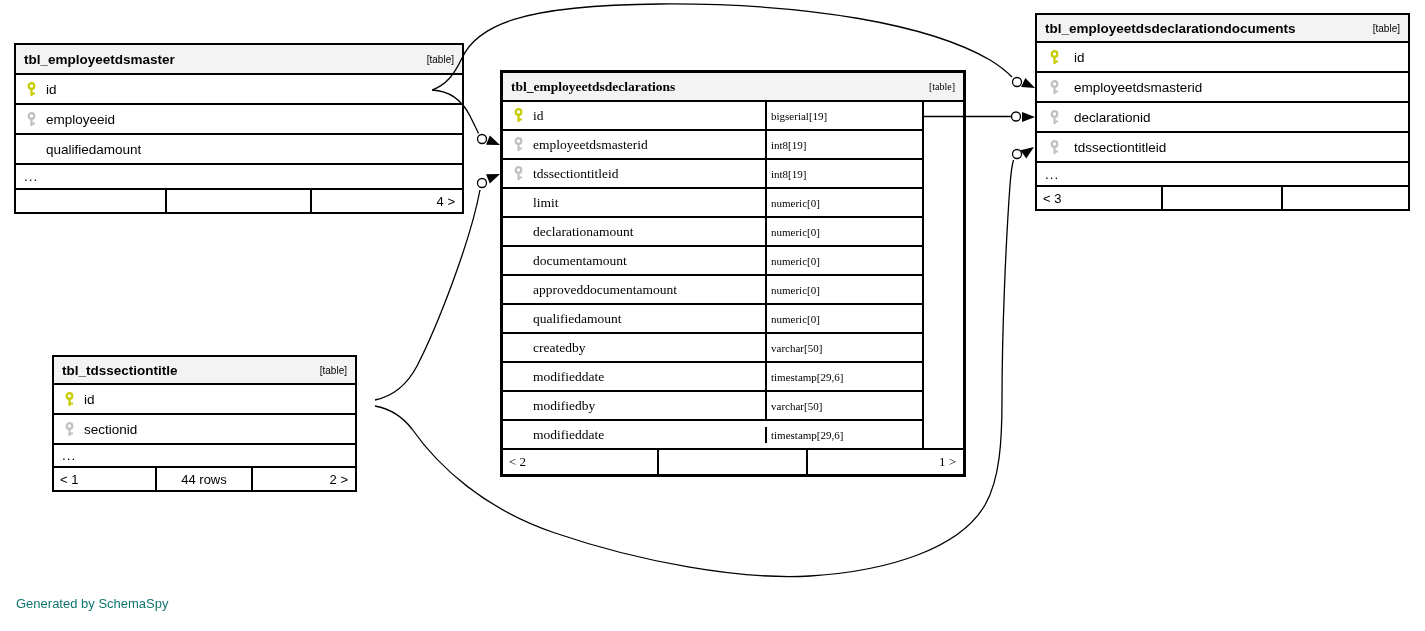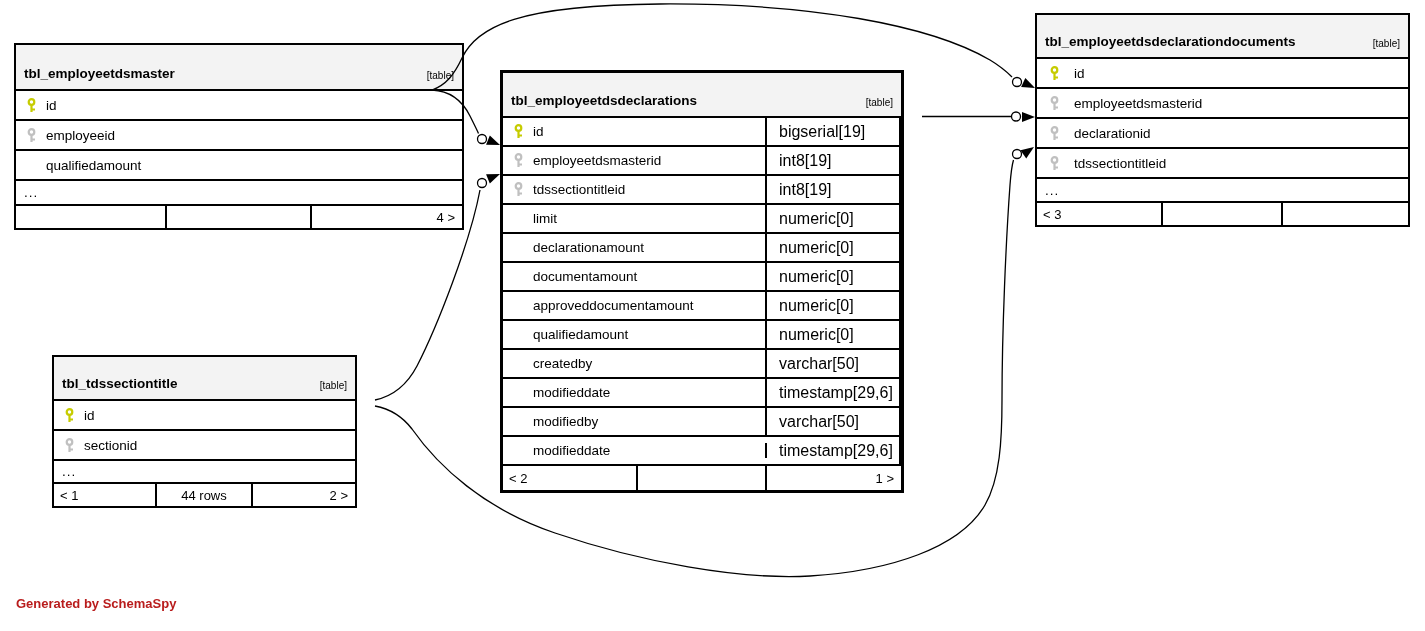--- a/index.html
+++ b/index.html
@@ -3,27 +3,27 @@
 <meta charset="utf-8">
 <style>
   html,body{margin:0;padding:0;background:#fff;}
   .canvas{position:relative;width:1425px;height:631px;background:#fff;overflow:hidden;
           font-family:"Liberation Sans",sans-serif;color:#000;}
 
   
   .tbl{position:absolute;box-sizing:border-box;background:#fff;border:2px solid #000;
        font-size:13px;z-index:1;}
   .tblA{left:14px;top:43px;width:450px;}
-  .tblB{left:500px;top:70px;width:404px;border-width:3px;}
+  .tblB{left:500px;top:70px;width:466px;border-width:3px;font-family:Liberation Serif, serif;}
   .tblC{left:1035px;top:13px;width:375px;}
   .tblD{left:52px;top:355px;width:305px;}
 
-  .hd{display:flex;justify-content:space-between;align-items:flex-end;
+  .hd{display:flex;justify-content:space-between;align-items:center;
       background:var(--header-bg,#f3f3f3);border-bottom:2px solid #000;
-      padding:8px 8px;font-weight:bold;font-size:13.5px;}
+      padding:0 8px;font-weight:bold;font-size:13.5px;}
   .hd .tag{font-weight:normal;font-size:10px;}
   .tblA .hd{height:28px}.tblB .hd{height:27px}.tblC .hd{height:26px}.tblD .hd{height:26px}
 
   .row{display:flex;align-items:center;border-bottom:2px solid #000;font-size:13.5px;}
   .tblA .row{height:28px}.tblC .row{height:28px}.tblD .row{height:28px}
   .row.dots{padding-left:8px;letter-spacing:1px;}
   .tblA .row.dots{height:23px}.tblC .row.dots{height:22px}.tblD .row.dots{height:21px}
 
   .key{width:11px;flex:none;margin:0 9px 0 10px;display:flex;align-items:center;}
   .tblC .key{margin:0 14px 0 12px;}
@@ -31,37 +31,37 @@
   .key.fk{color:var(--fk-key,#c0c0c0);}
   .key.none{visibility:hidden;}
 
   
   .c-body{display:flex;border-bottom:2px solid #000;}
   .c-left{width:419px;}
   .c-narrow{flex:1;border-left:2px solid #000;background:#fff;}
   .c-row{display:flex;align-items:stretch;height:27px;border-bottom:2px solid #000;font-size:13.5px;}
   .c-row:last-child{border-bottom:none;align-items:center;}
   .c-row .nm{width:262px;border-right:2px solid #000;display:flex;align-items:center;}
-  .c-row .ty{flex:1;display:flex;align-items:center;padding-left:12px;font-size:16px;}
+  .c-row .ty{flex:1;display:flex;align-items:center;padding-left:4px;font-size:11px;}
 
   
   .ft{display:flex;align-items:stretch;font-size:13px;}
   .tblA .ft{height:22px}.tblB .ft{height:24px}.tblC .ft{height:22px}.tblD .ft{height:22px}
   .ft>div{box-sizing:border-box;flex:1 1 0;display:flex;align-items:center;}
   .ft .f1{padding-left:6px;border-right:2px solid #000;}
   .ft .f2{justify-content:center;border-right:2px solid #000;}
   .ft .f3{justify-content:flex-end;padding-right:7px;}
 
   
   svg.rels{position:absolute;left:0;top:0;z-index:5;pointer-events:none;}
   .rel-line{fill:none;stroke:#000;stroke-width:1.3px;}
   .rel-circle{fill:#fff;stroke:#000;stroke-width:1.3px;}
   .rel-arrow{fill:#000;stroke:none;}
 
-  .credit{position:absolute;left:16px;top:596px;font-size:13px;color:#b91c1c;z-index:1;font-weight:bold;}
+  .credit{position:absolute;left:16px;top:596px;font-size:13px;color:#0f766e;z-index:1;}
 </style>
 </head>
 <body>
 
 <div class="canvas">
 
   <svg class="rels" width="1425" height="631" viewBox="0 0 1425 631">
     <g>
       <path class="rel-line" d="M 432 90 C 452 91 463 102 470 116 C 474 124 477 130 478.5 133.5"></path>
       <circle class="rel-circle" cx="482" cy="139" r="4.5"></circle>

